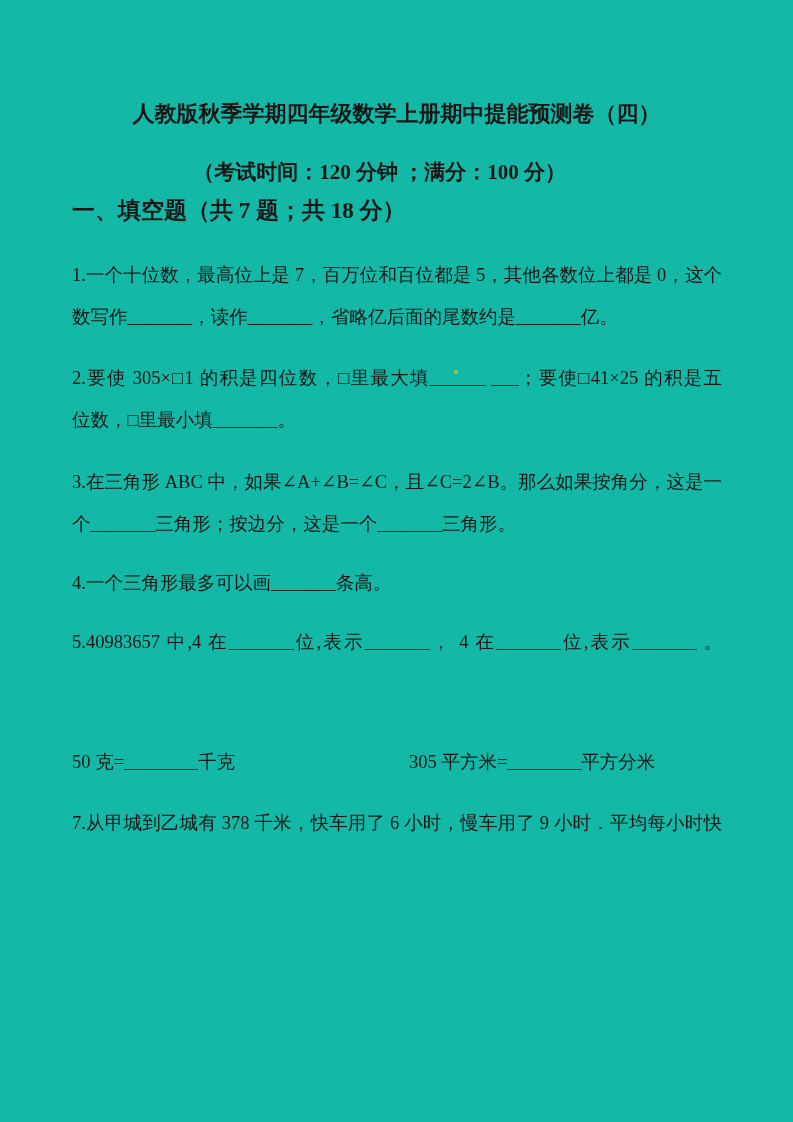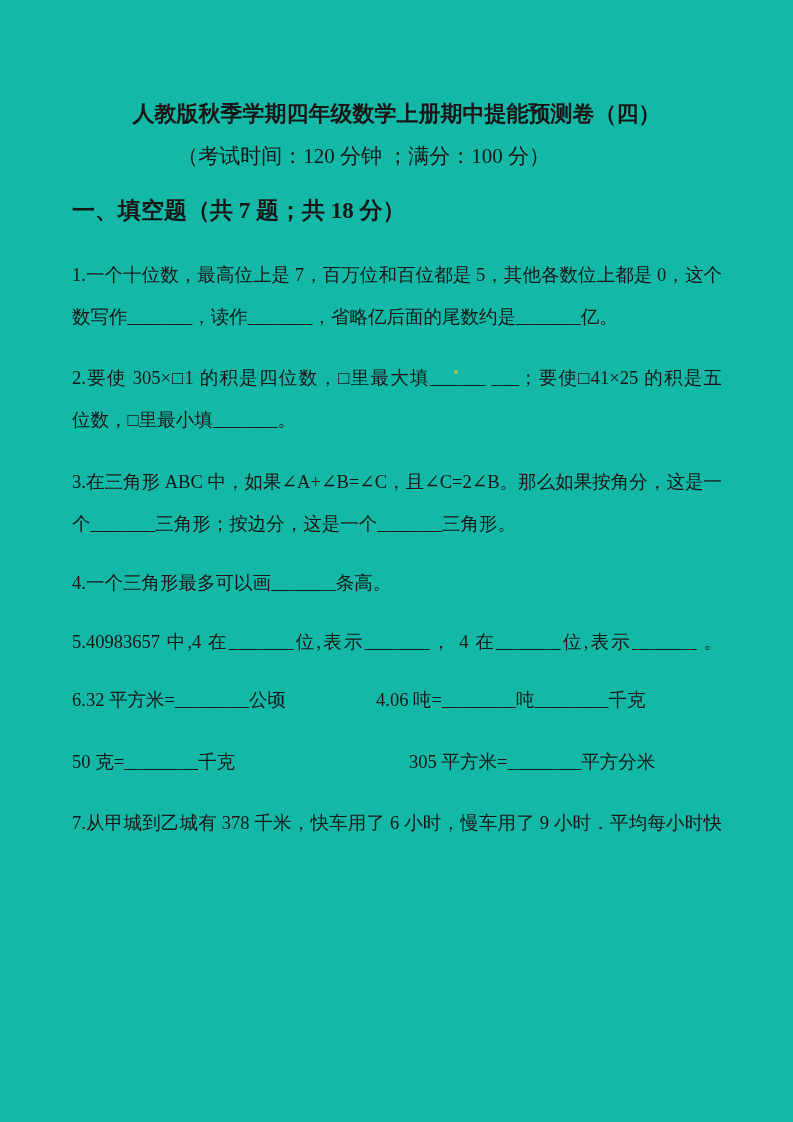--- a/index.html
+++ b/index.html
@@ -26,24 +26,24 @@
     font-size: 22px;
     font-weight: 700;
     line-height: 28px;
     white-space: nowrap;
   }
   .doc-subtitle {
     position: absolute;
     top: 142px;
     left: 0;
     width: 727px;
-    margin: 0;
+    margin: 16px;
     text-align: center;
     font-size: 21px;
-    font-weight: 400;
+    font-weight: 700;
     line-height: 28px;
     white-space: nowrap;
   }
   .section-heading {
     position: absolute;
     top: 198px;
     left: 72px;
     margin: 0;
     font-size: 23px;
     font-weight: 700;
@@ -95,22 +95,20 @@
   <div class="line" style="top:407px">位数，□里最小填_______。</div>
 
   <div class="line just" style="top:469px">3.在三角形 ABC 中，如果∠A+∠B=∠C，且∠C=2∠B。那么如果按角分，这是一</div>
   <div class="line" style="top:511px">个_______三角形；按边分，这是一个_______三角形。</div>
 
   <div class="line" style="top:570px">4.一个三角形最多可以画_______条高。</div>
 
   <div class="line just" style="top:629px">5.40983657 中,4 在_______位,表示_______， 4 在_______位,表示_______ 。</div>
 
   <div class="line cols" style="top:687px">
-    <span>6.32 平方米=________公顷</span>
-    <span class="col-right c1">4.06 吨=________吨________千克</span>
   </div>
   <div class="line cols" style="top:749px">
     <span>50 克=________千克</span>
     <span class="col-right c2">305 平方米=________平方分米</span>
   </div>
 
   <div class="line just" style="top:810px">7.从甲城到乙城有 378 千米，快车用了 6 小时，慢车用了 9 小时．平均每小时快</div>
 
   <span class="artifact-dot" style="background: rgb(185, 189, 58);"></span>
 

